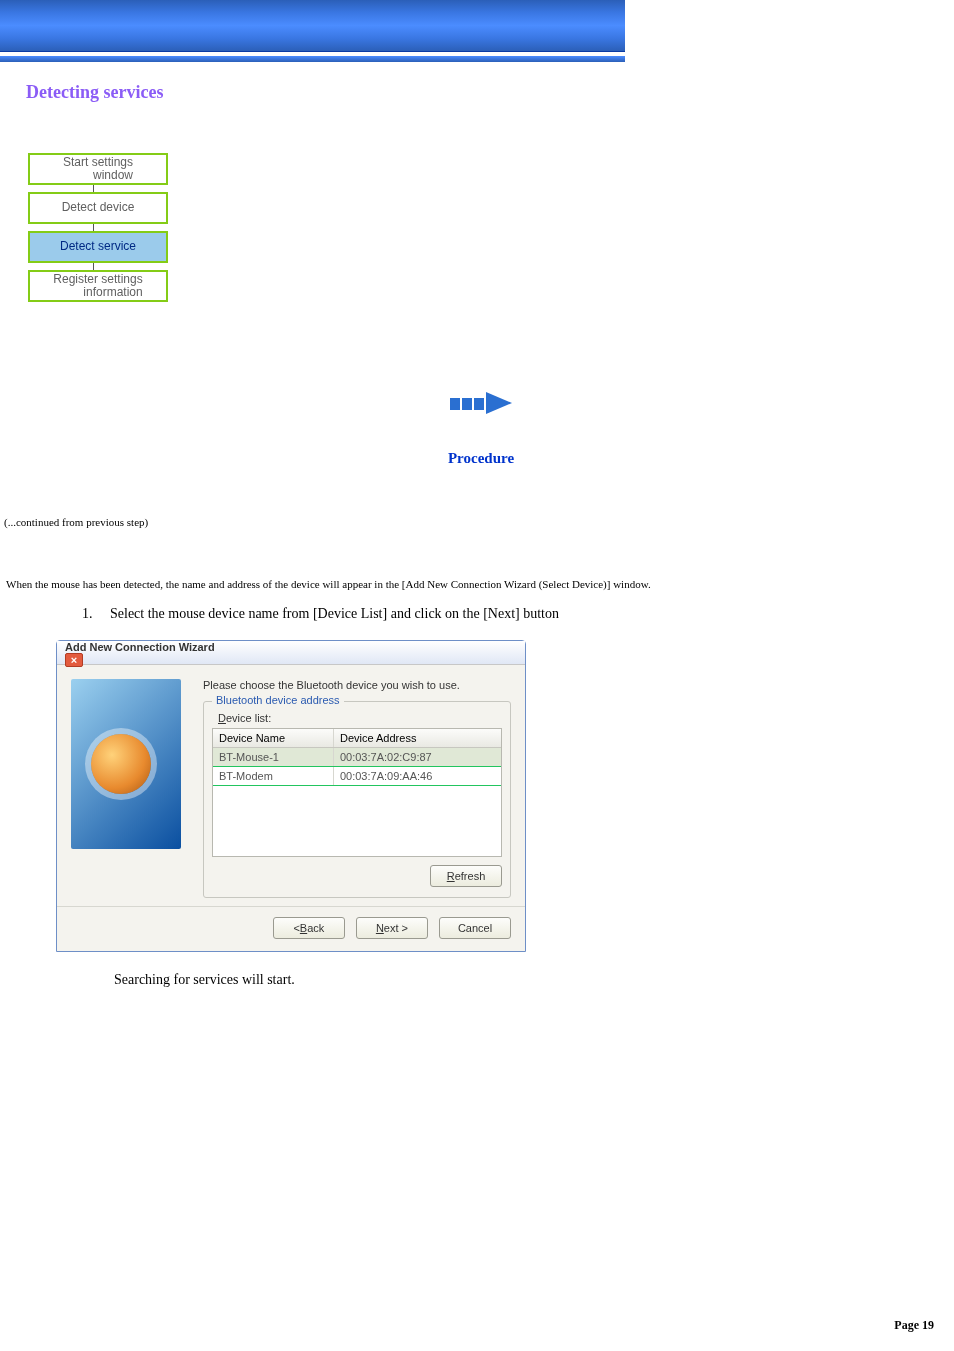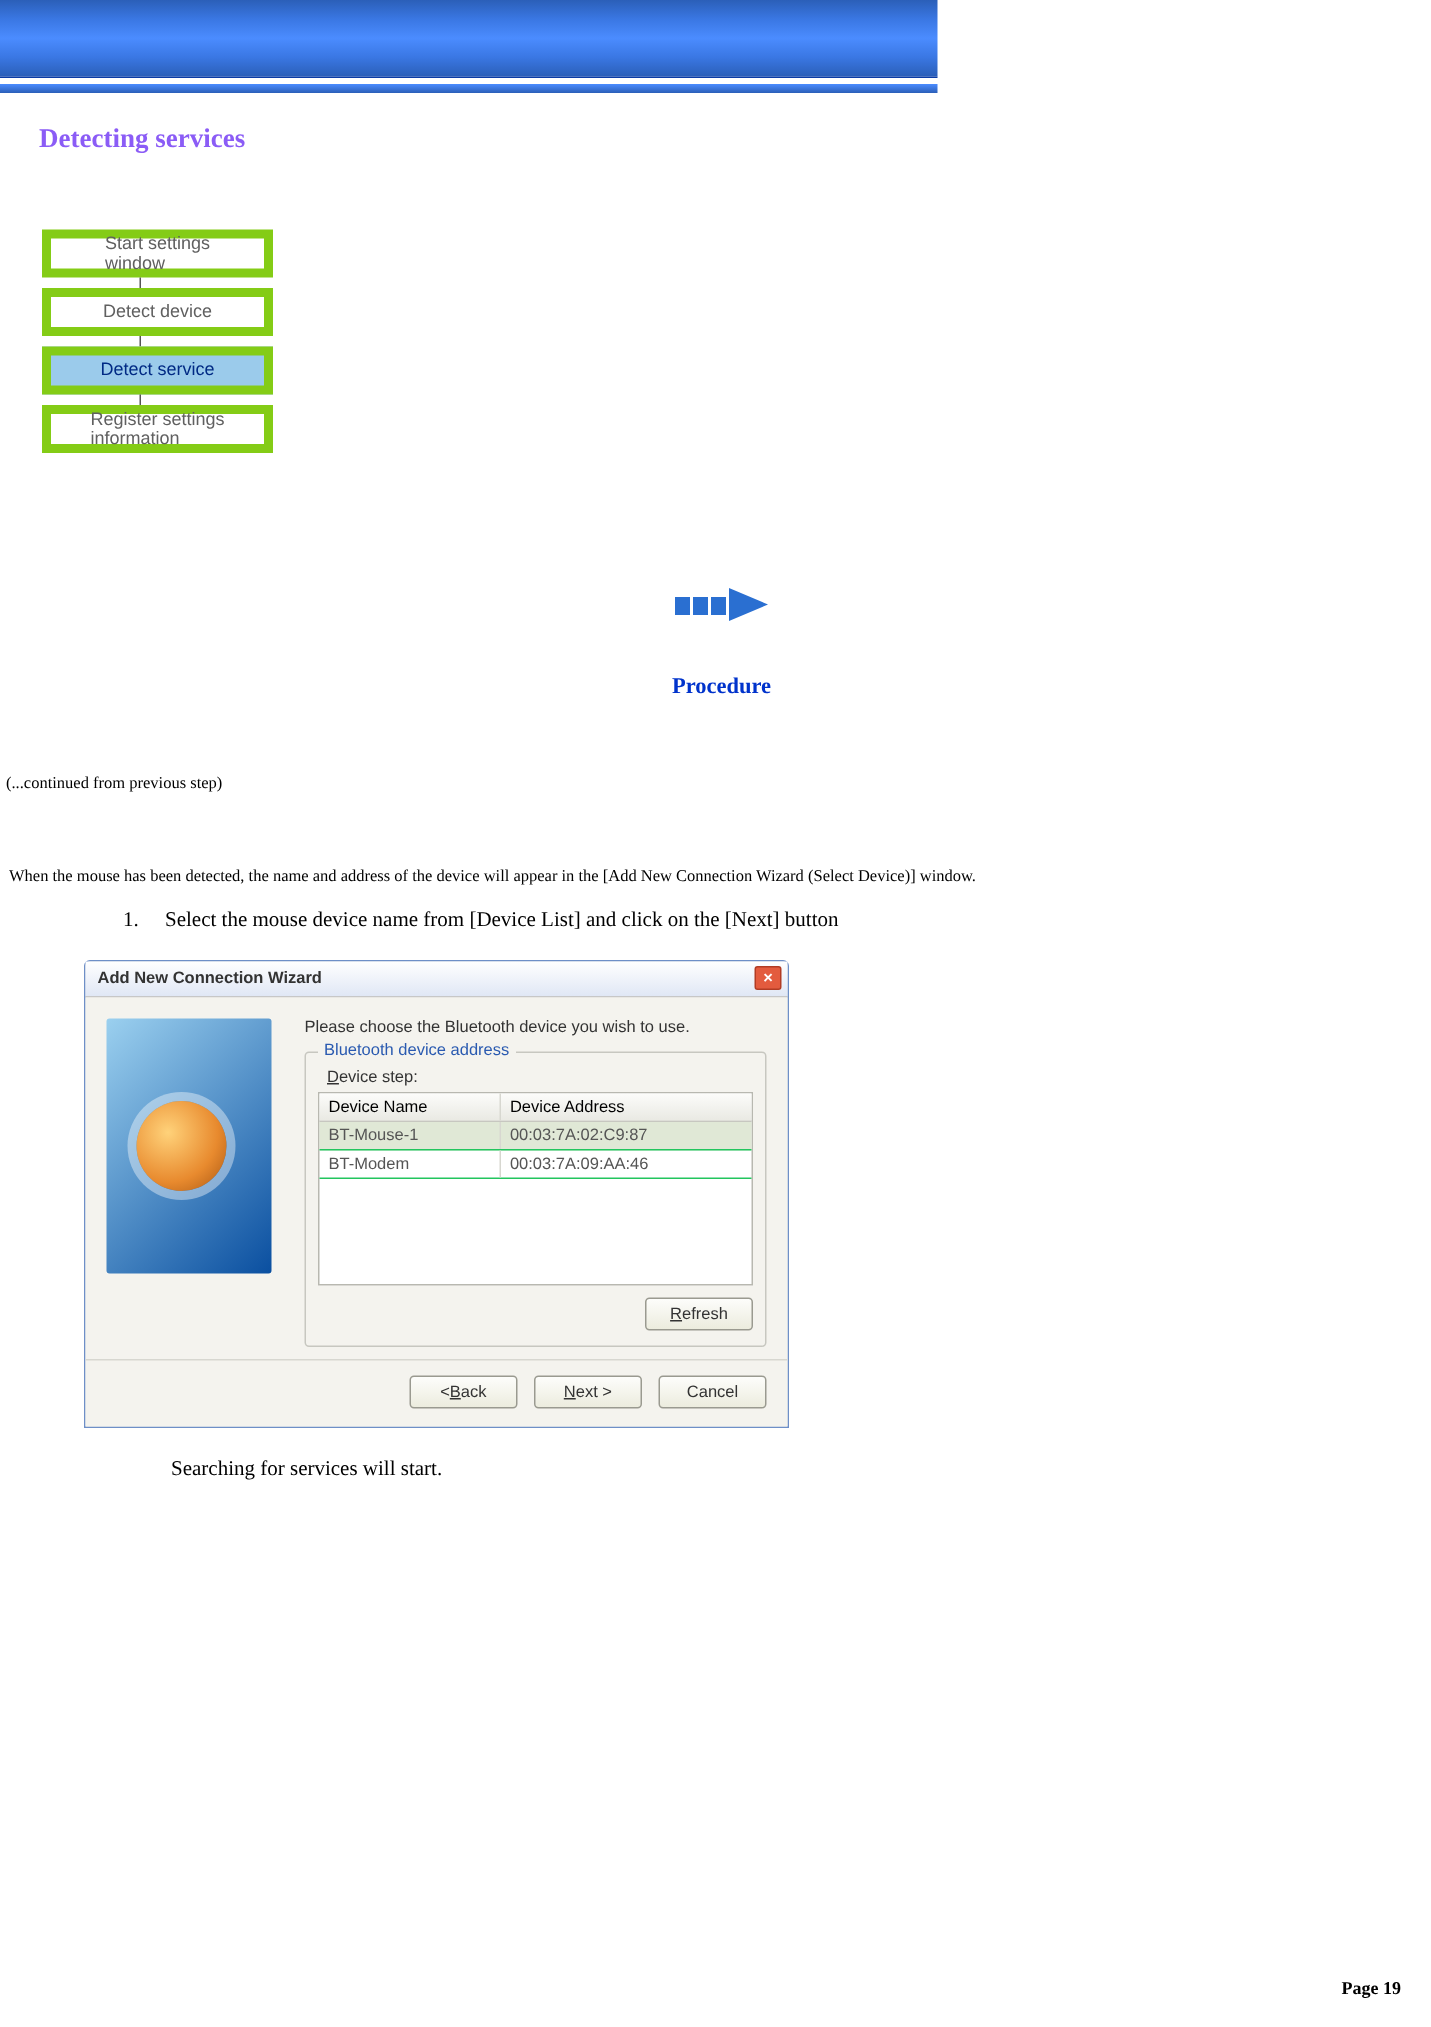--- a/index.html
+++ b/index.html
@@ -34,31 +34,31 @@
     font-weight: bold;
     font-size: 18px;
     margin-left: 26px;
     margin-bottom: 50px;
   }
   .flow-container {
     margin-left: 28px;
     margin-bottom: 90px;
   }
   .flow-box {
-    width: 154px;
+    width: 140px;
     height: 32px;
-    border: 6px solid #84cc16;
+    border: 2px solid #84cc16;
     background: #ffffff;
     display: flex;
     align-items: center;
     justify-content: center;
     font-family: Arial, sans-serif;
     font-size: 12px;
     color: #606060;
-    text-align: left;
+    text-align: right;
     line-height: 1.1;
   }
   .flow-box.active {
     background: #9bcbeb;
     color: #002a84;
     font-weight: normal;
   }
   .flow-connector {
     width: 1px;
     height: 7px;
@@ -104,25 +104,26 @@
     border-radius: 4px 4px 0 0;
     font-family: Tahoma, Arial, sans-serif;
     font-size: 11px;
     background: #f4f3ee;
   }
   .dlg-title {
     height: 24px;
     background: linear-gradient(to bottom, #ffffff, #e0e7f5);
     border-bottom: 1px solid #c7c7c7;
     display: flex;
-    align-items: center;
+    align-items: flex-start;
     justify-content: space-between;
     padding: 0 4px 0 8px;
     font-weight: bold;
     color: #333;
+    flex-direction: column;
   }
   .dlg-close {
     width: 18px; height: 16px;
     background: #e35b3e;
     border: 1px solid #b23c24;
     border-radius: 2px;
     color: #fff;
     display: flex; align-items: center; justify-content: center;
     font-size: 11px; font-weight: bold;
   }
@@ -271,21 +272,21 @@
     <span>Add New Connection Wizard</span>
     <span class="dlg-close">×</span>
   </div>
   <div class="dlg-body">
     <div class="dlg-img"></div>
     <div class="dlg-right">
       <div class="dlg-prompt">Please choose the Bluetooth device you wish to use.</div>
       <div class="dlg-group">
         <div class="dlg-group-label">Bluetooth device address</div>
         <div class="dlg-list-label">
-          <span class="u">D</span><span>evice step:</span>
+          <span class="u">D</span><span>evice list:</span>
         </div>
         <div class="dlg-table">
           <div class="dlg-th">
             <div class="dlg-col-name">Device Name</div>
             <div class="dlg-col-addr">Device Address</div>
           </div>
           <div class="dlg-tr sel">
             <div class="dlg-col-name">BT-Mouse-1</div>
             <div class="dlg-col-addr">00:03:7A:02:C9:87</div>
           </div>

